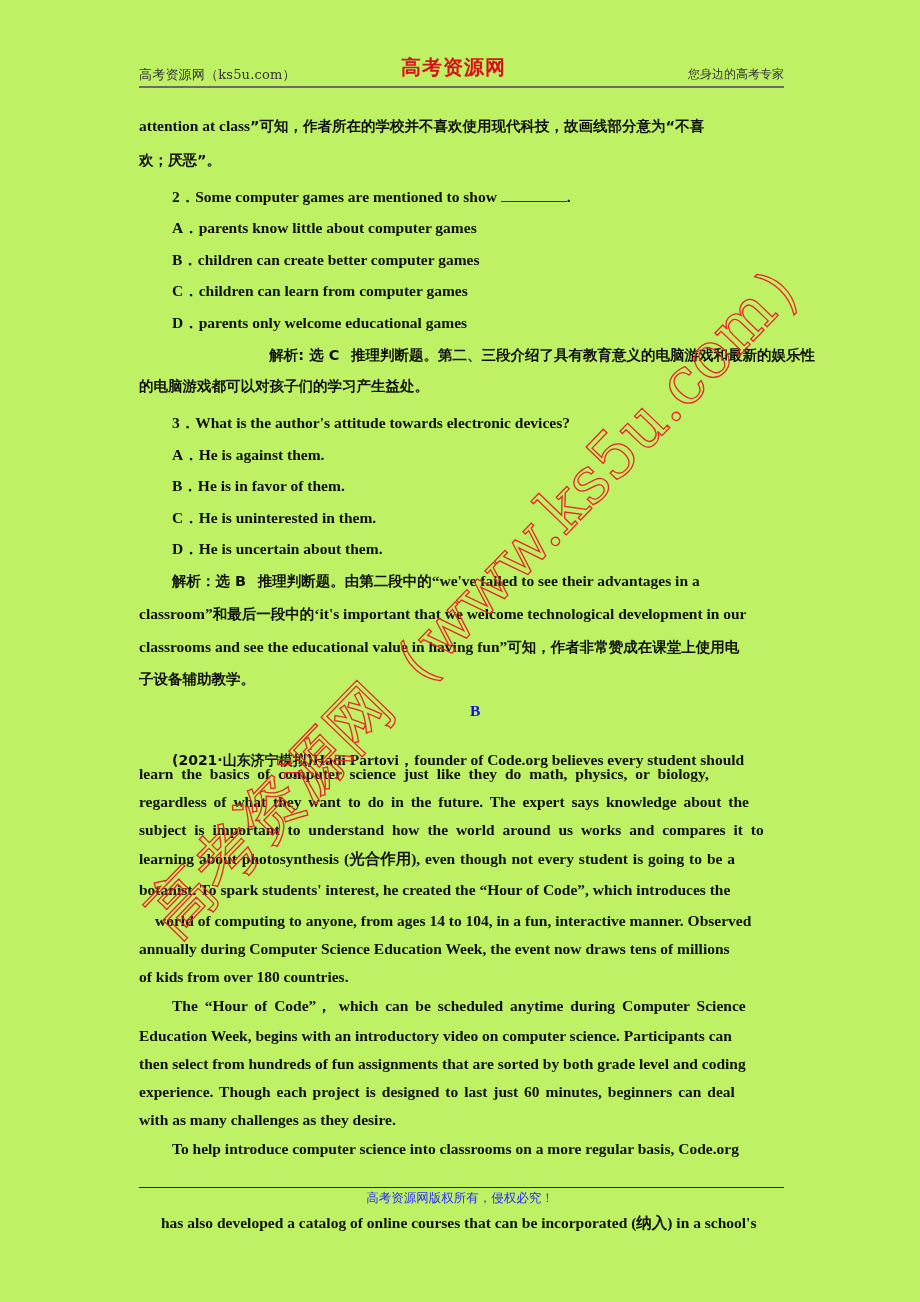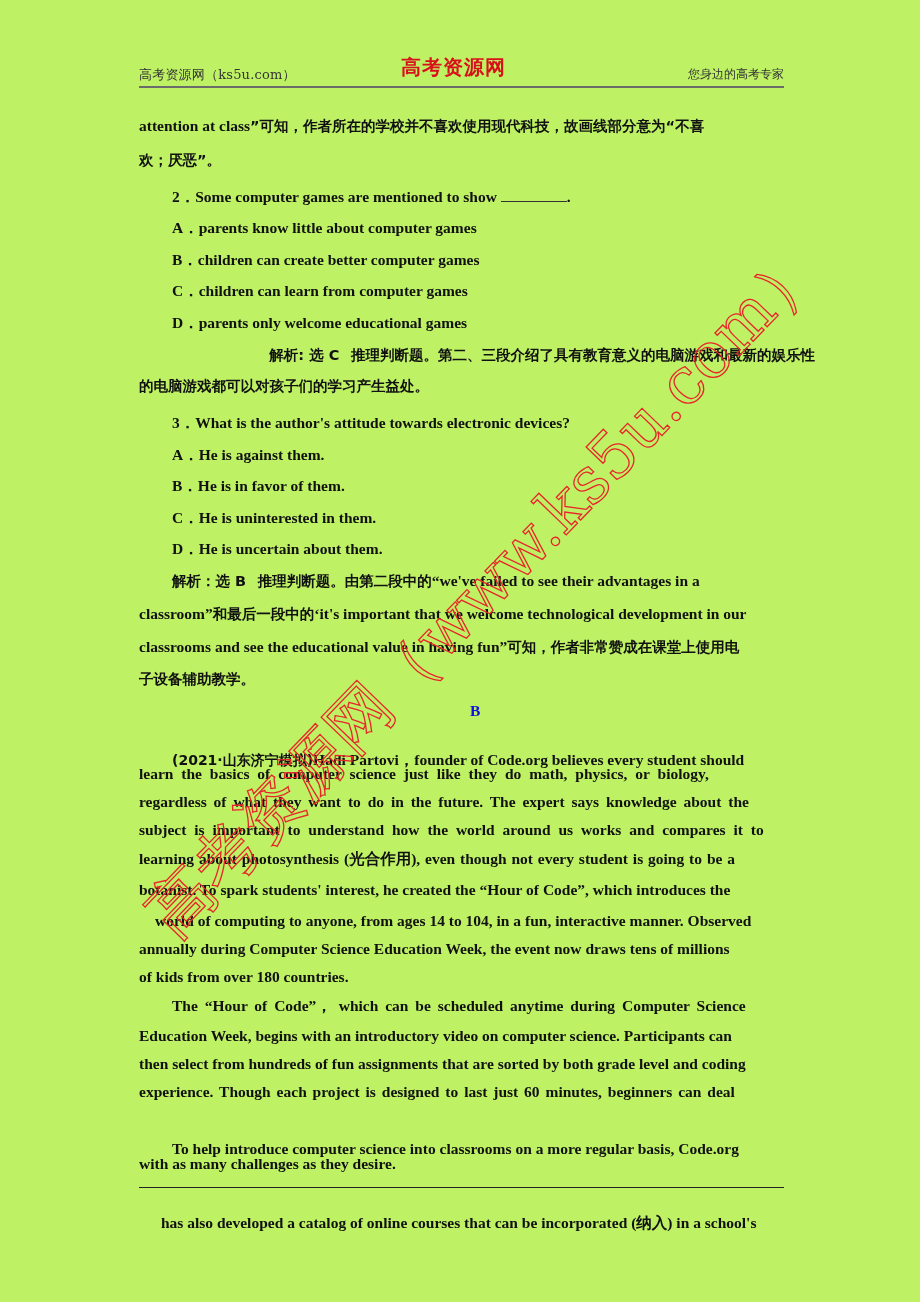--- a/index.html
+++ b/index.html
@@ -86,28 +86,29 @@
     <div class="line" style="top:847px; word-spacing:1px;">learning about photosynthesis (光合作用), even though not every student is going to be a</div>
     <div class="line" style="top:878px;">botanist. To spark students' interest, he created the “Hour of Code”,   which introduces the</div>
     <div class="line" style="top:909px;margin-left:16px;">world of computing to anyone, from ages 14 to 104, in a fun, interactive manner. Observed</div>
     <div class="line" style="top:937px;">annually during Computer Science Education Week,   the event now draws tens of millions</div>
     <div class="line" style="top:965px;">of kids from over 180 countries.</div>
 
     <div class="line indent" style="top:994px; width:610px; word-spacing:3px;">The “Hour of Code”，   which can be scheduled anytime during Computer Science</div>
     <div class="line" style="top:1024px;">Education Week, begins with an introductory video on computer science.   Participants can</div>
     <div class="line" style="top:1052px;">then select from hundreds of fun assignments that are sorted by both grade level and coding</div>
     <div class="line" style="top:1080px; word-spacing:2px;">experience.   Though each project is designed to last just 60 minutes, beginners can deal</div>
-    <div class="line" style="top:1108px;margin-top:44px;">with as many challenges as they desire.</div>
+    <div class="line" style="top:1108px;">with as many challenges as they desire.</div>
 
     <div class="line indent" style="top:1137px; width:610px;">To help introduce computer science into classrooms on a more regular basis, Code.org</div>
     <div class="line" style="top:1211px;margin-left:22px;">has also developed a catalog of online courses that can be incorporated (纳入) in a school's</div>
   </div>
 
   <div class="section-b">B</div>
 
   <div class="footer-rule"></div>
+  <div class="footer-text">高考资源网版权所有，侵权必究！</div>
 
   <svg class="watermark" viewBox="0 0 920 1302" xmlns="http://www.w3.org/2000/svg">
     <g transform="translate(175,940) rotate(-46)">
       <text id="wm-text" x="0" y="0" font-family="DejaVu Serif, serif" font-size="64" fill="none" stroke="#e8262a" stroke-width="1.3">高考资源网（www.ks5u.com）</text>
     </g>
   </svg>
 </div>
 
 </body></html>

